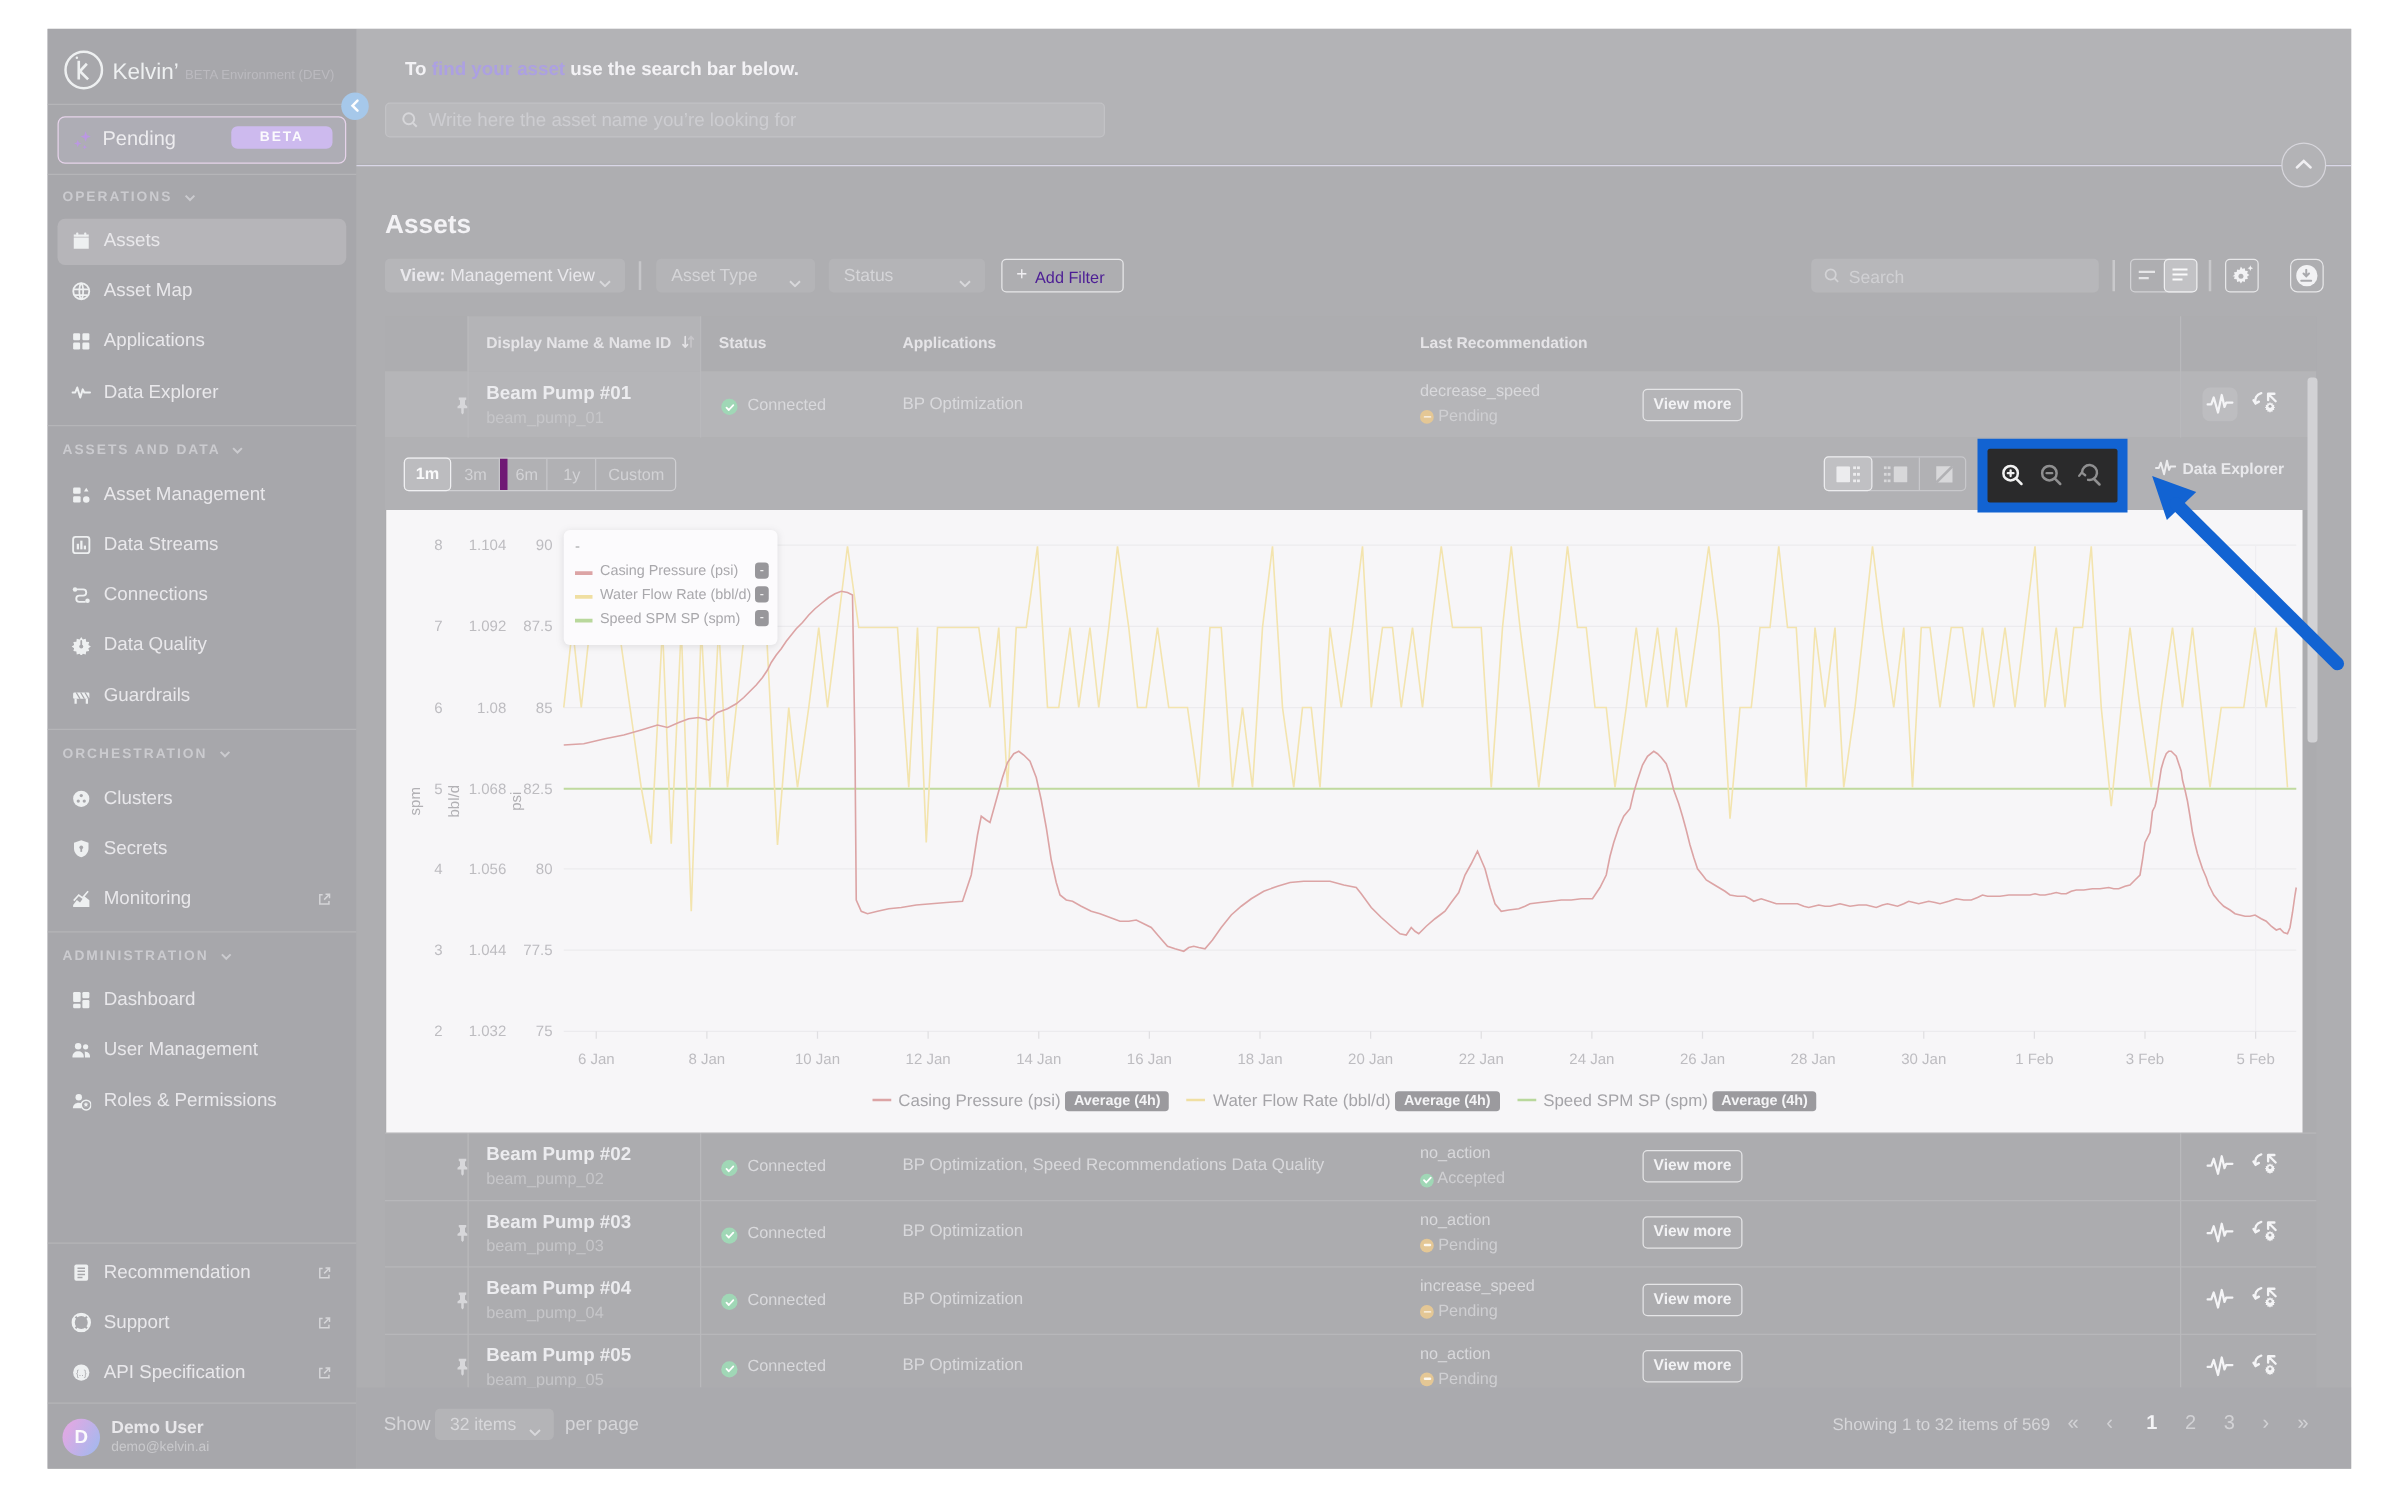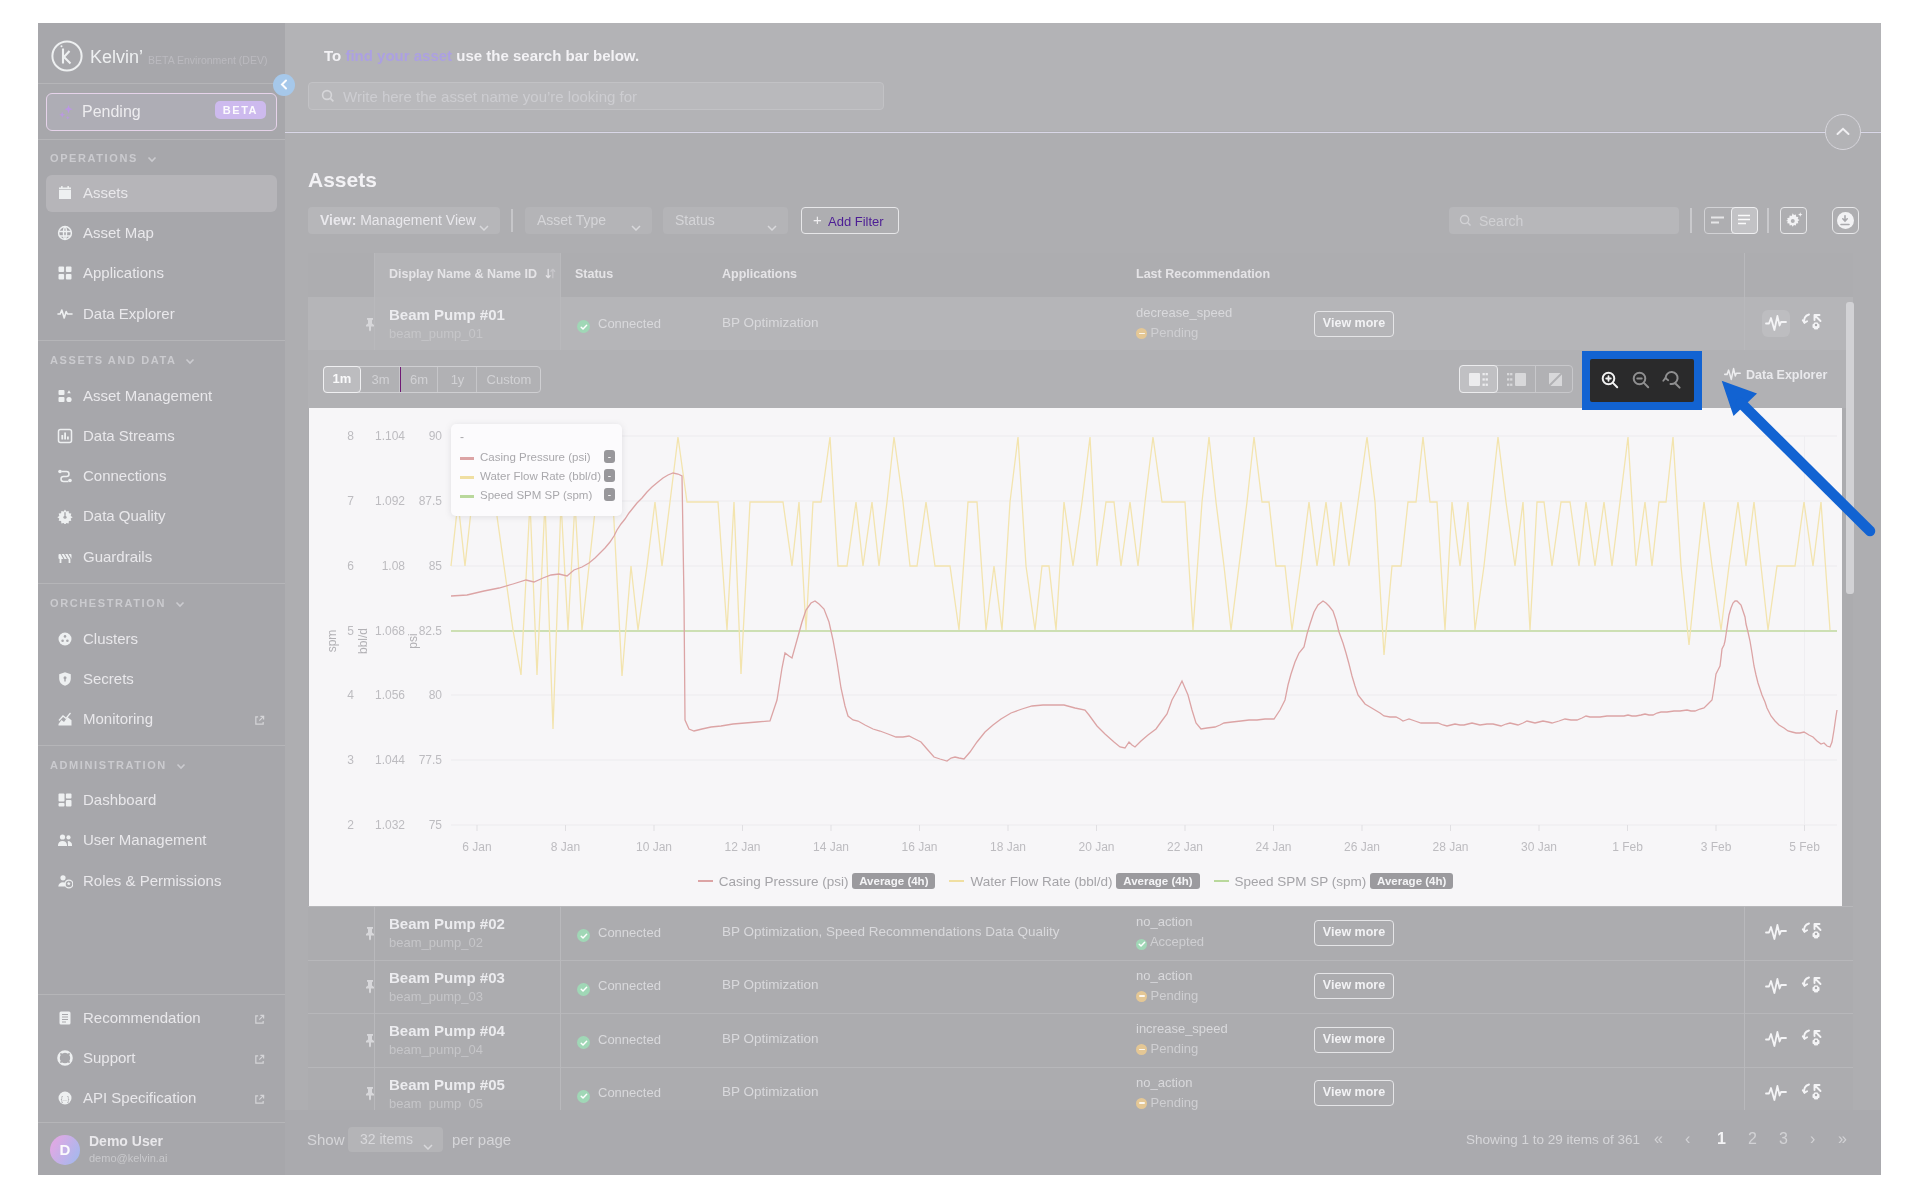--- a/index.html
+++ b/index.html
@@ -44,21 +44,21 @@
       <div class="abs" style="left:52px;top:24px;font-size:18px;color:#eef0f1;">Kelvin’</div>
       <div class="abs" style="left:110px;top:31px;font-size:10.5px;color:#bbbabf;">BETA Environment (DEV)</div>
       <div class="sdiv" style="top:60px;"></div>
       <div class="abs" style="left:8px;top:70px;width:231px;height:38px;border:1px solid #e6d3ea;border-radius:6px;background:#aeadb5;">
         <svg class="abs" style="left:11px;top:10px" width="17" height="17" viewBox="0 0 17 17" fill="#bb97e3">
           <path d="M10.5 1l1.1 3.1L14.7 5.2l-3.1 1.1-1.1 3.1-1.1-3.1-3.1-1.1 3.1-1.1z"></path>
           <path d="M4.2 7.8l.8 2.2 2.2.8-2.2.8-.8 2.2-.8-2.2-2.2-.8 2.2-.8z"></path>
           <path d="M9.8 11.8l.5 1.4 1.4.5-1.4.5-.5 1.4-.5-1.4-1.4-.5 1.4-.5z"></path>
         </svg>
         <div class="abs" style="left:35px;top:9px;font-size:16px;color:#edecef;">Pending</div>
-        <div class="abs" style="right:10px;top:7px;background:#cdbaee;border-radius:5px;padding:3px 8px;font-size:11px;font-weight:bold;letter-spacing:1.5px;color:#fbfafd;">BETA</div>
+        <div class="abs" style="right:10px;top:7px;background:#cdbaee;border-radius:5px;padding:3px 23px;font-size:11px;font-weight:bold;letter-spacing:1.5px;color:#fbfafd;">BETA</div>
       </div>
       <div class="sdiv" style="top:116px;"></div>
       <div class="slabel" style="top:129px;">OPERATIONS <svg width="10" height="7" viewBox="0 0 10 7" fill="none" stroke="#cbcbcf" stroke-width="1.6">
           <path d="M1.5 1.5L5 5l3.5-3.5"></path>
         </svg></div>
       <div class="sitem sel" style="top:152px;">
         <span class="ic"><svg width="16" height="16" viewBox="0 0 16 16" fill="#eef0f1">
             <path d="M2 5h12v9H2z"></path>
             <path d="M2 2.5h12v1.8H2z"></path>
             <rect x="4" y="1" width="1.6" height="3" rx=".5"></rect>
@@ -462,21 +462,21 @@
           <circle r="1.2" fill="#ababae"></circle>
         </g>
       </svg></div>
     <div class="vline" style="left:336px;top:230px;height:857px;"></div>
     <div class="vline" style="left:522px;top:230px;height:857px;"></div>
     <div class="vline" style="left:1706px;top:230px;height:857px;"></div>
     <div class="abs" style="left:270px;top:327px;width:1545px;height:58px;background:#b1b1b4;"></div>
     <div class="abs" style="left:285px;top:343px;width:218px;height:27px;border:1px solid #cfcfd2;border-radius:4px;">
       <div class="abs" style="left:-1px;top:-1px;width:38px;height:27px;background:#bcbcbf;border:1.5px solid #f0f0f2;border-radius:4px;text-align:center;line-height:24px;font-size:13px;font-weight:bold;color:#fafafb;">1m</div>
       <div class="abs" style="left:38px;top:0;width:38px;height:25px;border-right:1px solid #c6c6c9;text-align:center;line-height:25px;font-size:13px;color:#d2d2d5;">3m</div>
-      <div class="abs" style="left:76px;top:0;width:38px;height:25px;border-right:1px solid #c6c6c9;border-left:1px solid #701a75;text-align:center;line-height:25px;font-size:13px;color:#d2d2d5;">6m</div>
+      <div class="abs" style="left:76px;top:0;width:38px;height:25px;border-right:1px solid #c6c6c9;border-left:6px solid #701a75;text-align:center;line-height:25px;font-size:13px;color:#d2d2d5;">6m</div>
       <div class="abs" style="left:115px;top:0;width:38px;height:25px;border-right:1px solid #c6c6c9;text-align:center;line-height:25px;font-size:13px;color:#d2d2d5;">1y</div>
       <div class="abs" style="left:153px;top:0;width:64px;height:25px;text-align:center;line-height:25px;font-size:13px;color:#d2d2d5;">Custom</div>
     </div>
     <div class="abs" style="left:1421px;top:342px;width:114px;height:28px;border:1px solid #c8c8cb;border-radius:4px;">
       <div class="abs" style="left:-1px;top:-1px;width:39px;height:28px;border:1.5px solid #ececee;border-radius:4px;background:#c0c0c3;">
         <svg class="abs" style="left:9px;top:7px" width="19" height="13" viewBox="0 0 19 13" fill="#ececee">
           <rect x="0" y="0" width="11" height="13" rx="1"></rect>
           <g fill="#ececee">
             <rect x="13.5" y="0" width="2.3" height="2.3"></rect>
             <rect x="16.6" y="0" width="2.3" height="2.3"></rect>
@@ -598,21 +598,21 @@
     <div class="abs" style="left:1808px;top:279px;width:8px;height:292px;background:#d2d2d5;border-radius:3px;"></div>
     <div class="abs" style="left:247px;top:1087px;width:1596px;height:65px;background:#aaaaae;"></div>
     <div class="abs" style="left:269px;top:1108px;font-size:15px;color:#d6d6d9;">Show</div>
     <div class="abs" style="left:310px;top:1104px;width:95px;height:25px;background:#b4b4b7;border-radius:4px;">
       <div class="abs" style="left:12px;top:4px;font-size:14px;color:#d8d8db;">32 items</div>
       <span class="abs" style="right:10px;top:9px;"><svg width="10" height="6" viewBox="0 0 10 6" fill="none" stroke="#d8d8db" stroke-width="1.5">
           <path d="M1 1l4 4 4-4"></path>
         </svg></span>
     </div>
     <div class="abs" style="left:414px;top:1108px;font-size:15px;color:#d6d6d9;">per page</div>
-    <div class="abs" style="left:1428px;top:1109px;font-size:13.5px;color:#d6d6d9;">Showing 1 to 29 items of 361</div>
+    <div class="abs" style="left:1428px;top:1109px;font-size:13.5px;color:#d6d6d9;">Showing 1 to 32 items of 569</div>
     <div class="abs" style="left:1616px;top:1107px;font-size:16px;color:#d2d2d5;font-weight:normal;">«</div>
     <div class="abs" style="left:1647px;top:1107px;font-size:16px;color:#d2d2d5;font-weight:normal;">‹</div>
     <div class="abs" style="left:1679px;top:1107px;font-size:16px;color:#f4f4f6;font-weight:bold;">1</div>
     <div class="abs" style="left:1710px;top:1107px;font-size:16px;color:#d2d2d5;font-weight:normal;">2</div>
     <div class="abs" style="left:1741px;top:1107px;font-size:16px;color:#d2d2d5;font-weight:normal;">3</div>
     <div class="abs" style="left:1772px;top:1107px;font-size:16px;color:#d2d2d5;font-weight:normal;">›</div>
     <div class="abs" style="left:1800px;top:1107px;font-size:16px;color:#d2d2d5;font-weight:normal;">»</div>
   </div>
 <div style="position:absolute;left:1582px;top:351px;width:120px;height:58.5px;background:#1263d2;z-index:50;"></div>
 <div style="position:absolute;left:1590px;top:359px;width:104px;height:43px;background:#2a2a2b;border-radius:2px;z-index:51;">

